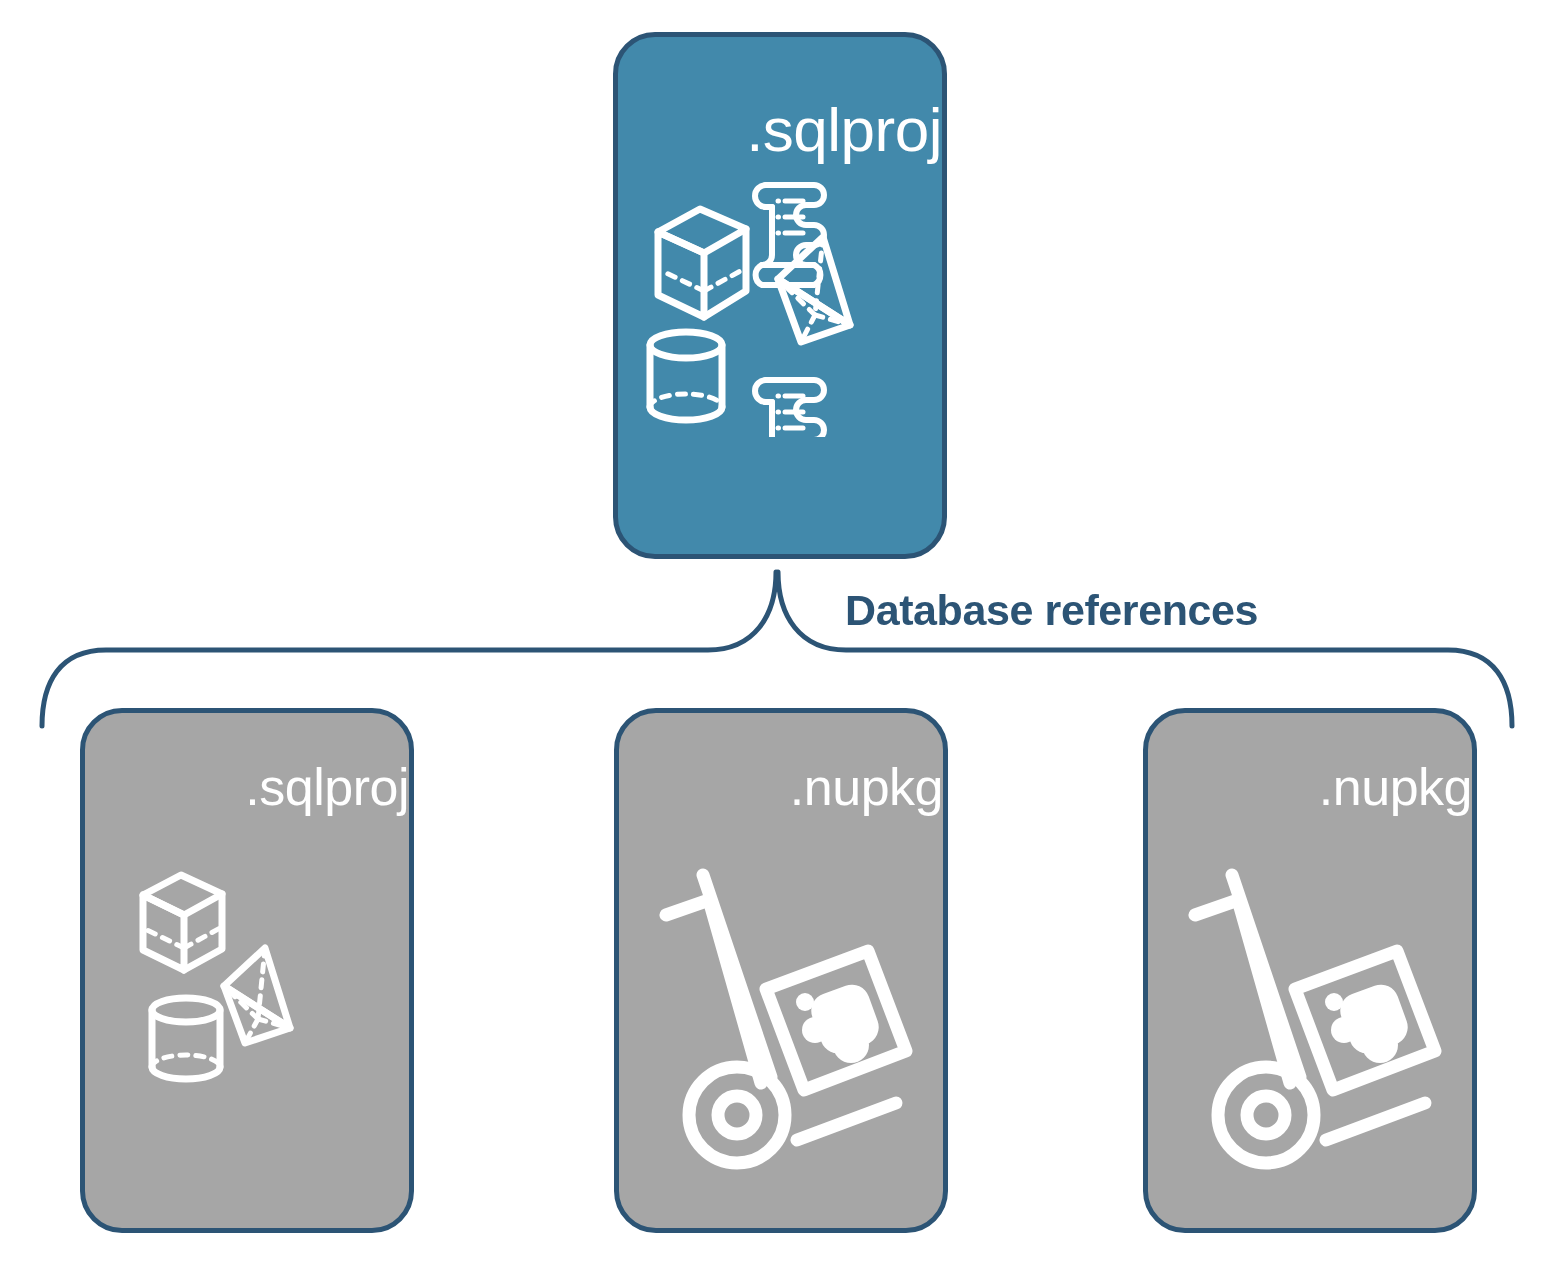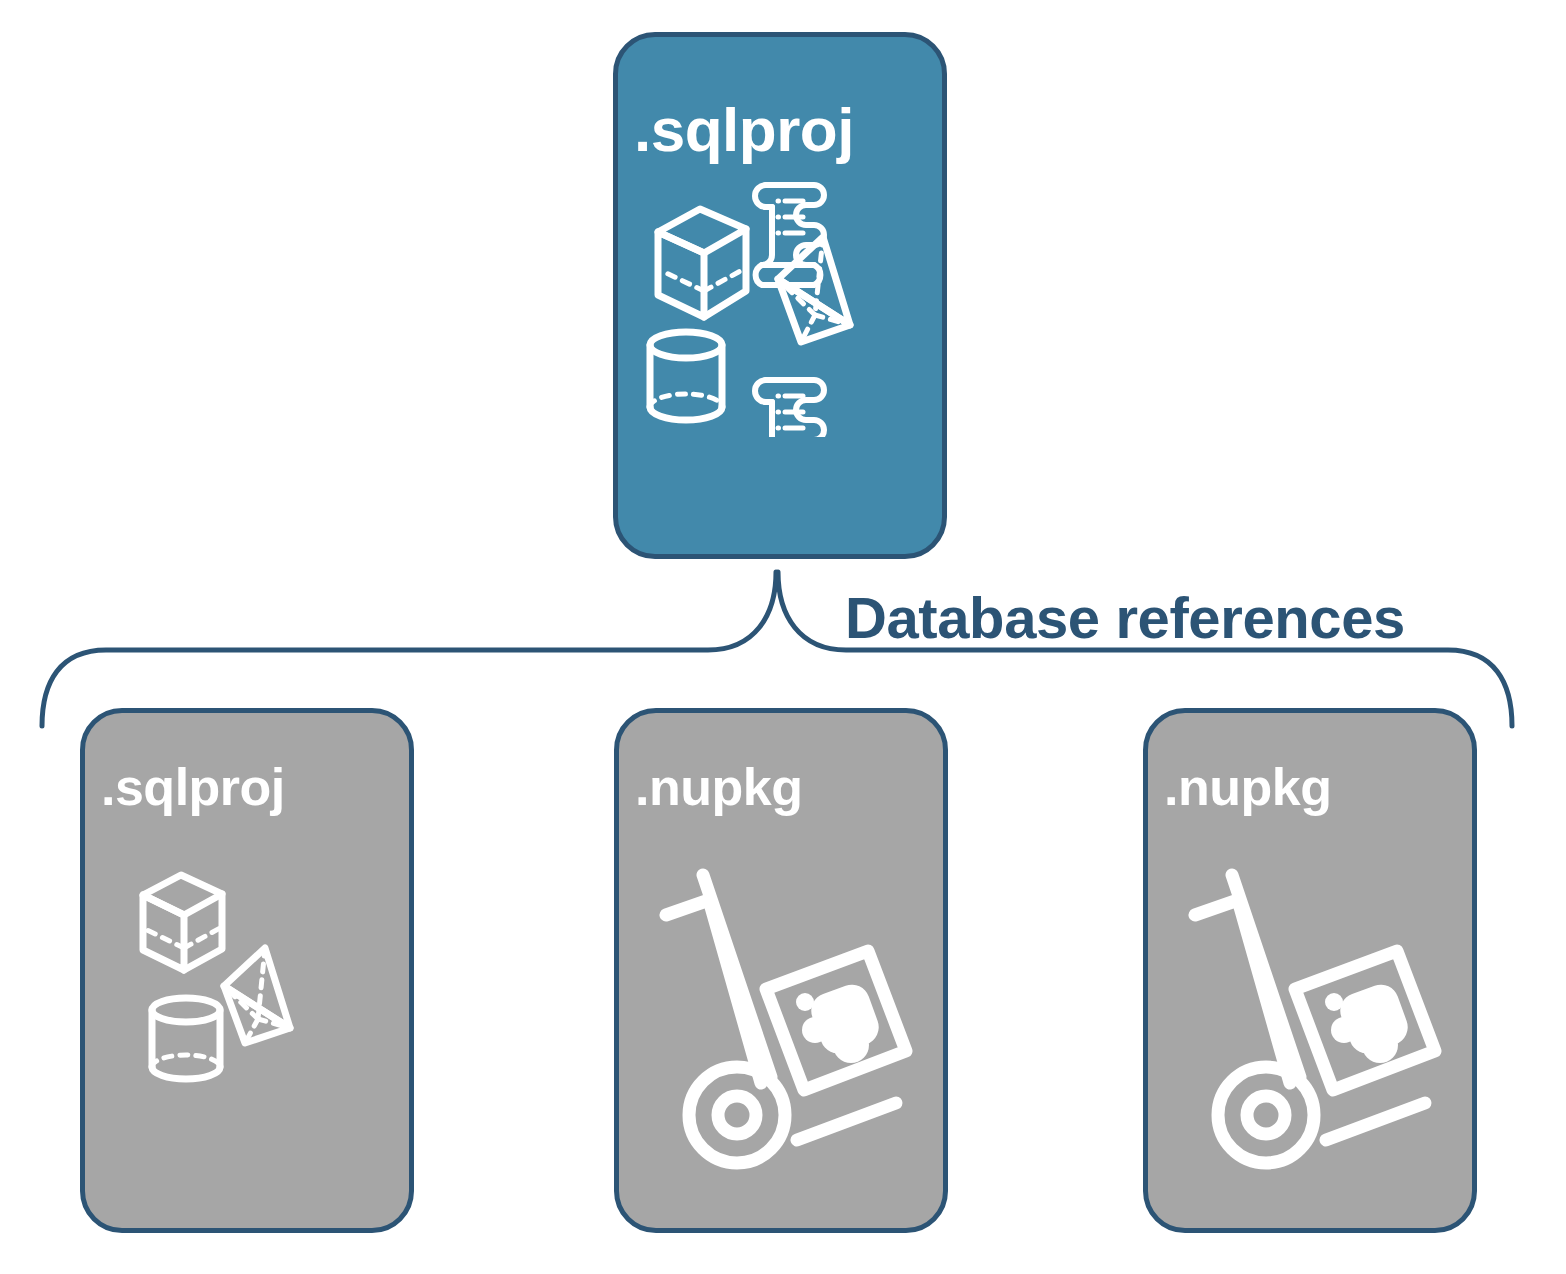--- a/index.html
+++ b/index.html
@@ -23,25 +23,25 @@
     box-sizing: border-box;
     border: 5px solid #2C5475;
     border-radius: 42px;
     display: block;
   }
   .node-box.teal   { background: #4289AB; }
   .node-box.gray   { background: #A6A6A6; }
 
   .node-label {
     position: absolute;
-    left: 16px;
+    left: 10px;
     right: 0;
-    text-align: left;
+    text-align: right;
     color: #ffffff;
-    font-weight: bold;
+    font-weight: normal;
     letter-spacing: -0.5px;
     line-height: 1;
     user-select: none;
   }
   .node-label.big   { font-size: 62px; top: 62px; }
   .node-label.small { font-size: 52px; top: 48px; }
 
   .icon-stage {
     position: absolute;
     left: 0;
@@ -55,21 +55,21 @@
     top: 0;
     width: 1566px;
     height: 1274px;
     pointer-events: none;
   }
 
   .brace-label {
     position: absolute;
     left: 845px;
     top: 588px;
-    font-size: 58px;
+    font-size: 43px;
     font-weight: bold;
     color: #2C5475;
     letter-spacing: -0.4px;
     white-space: nowrap;
     line-height: 1.05;
   }
 </style>
 </head>
 <body>
 

